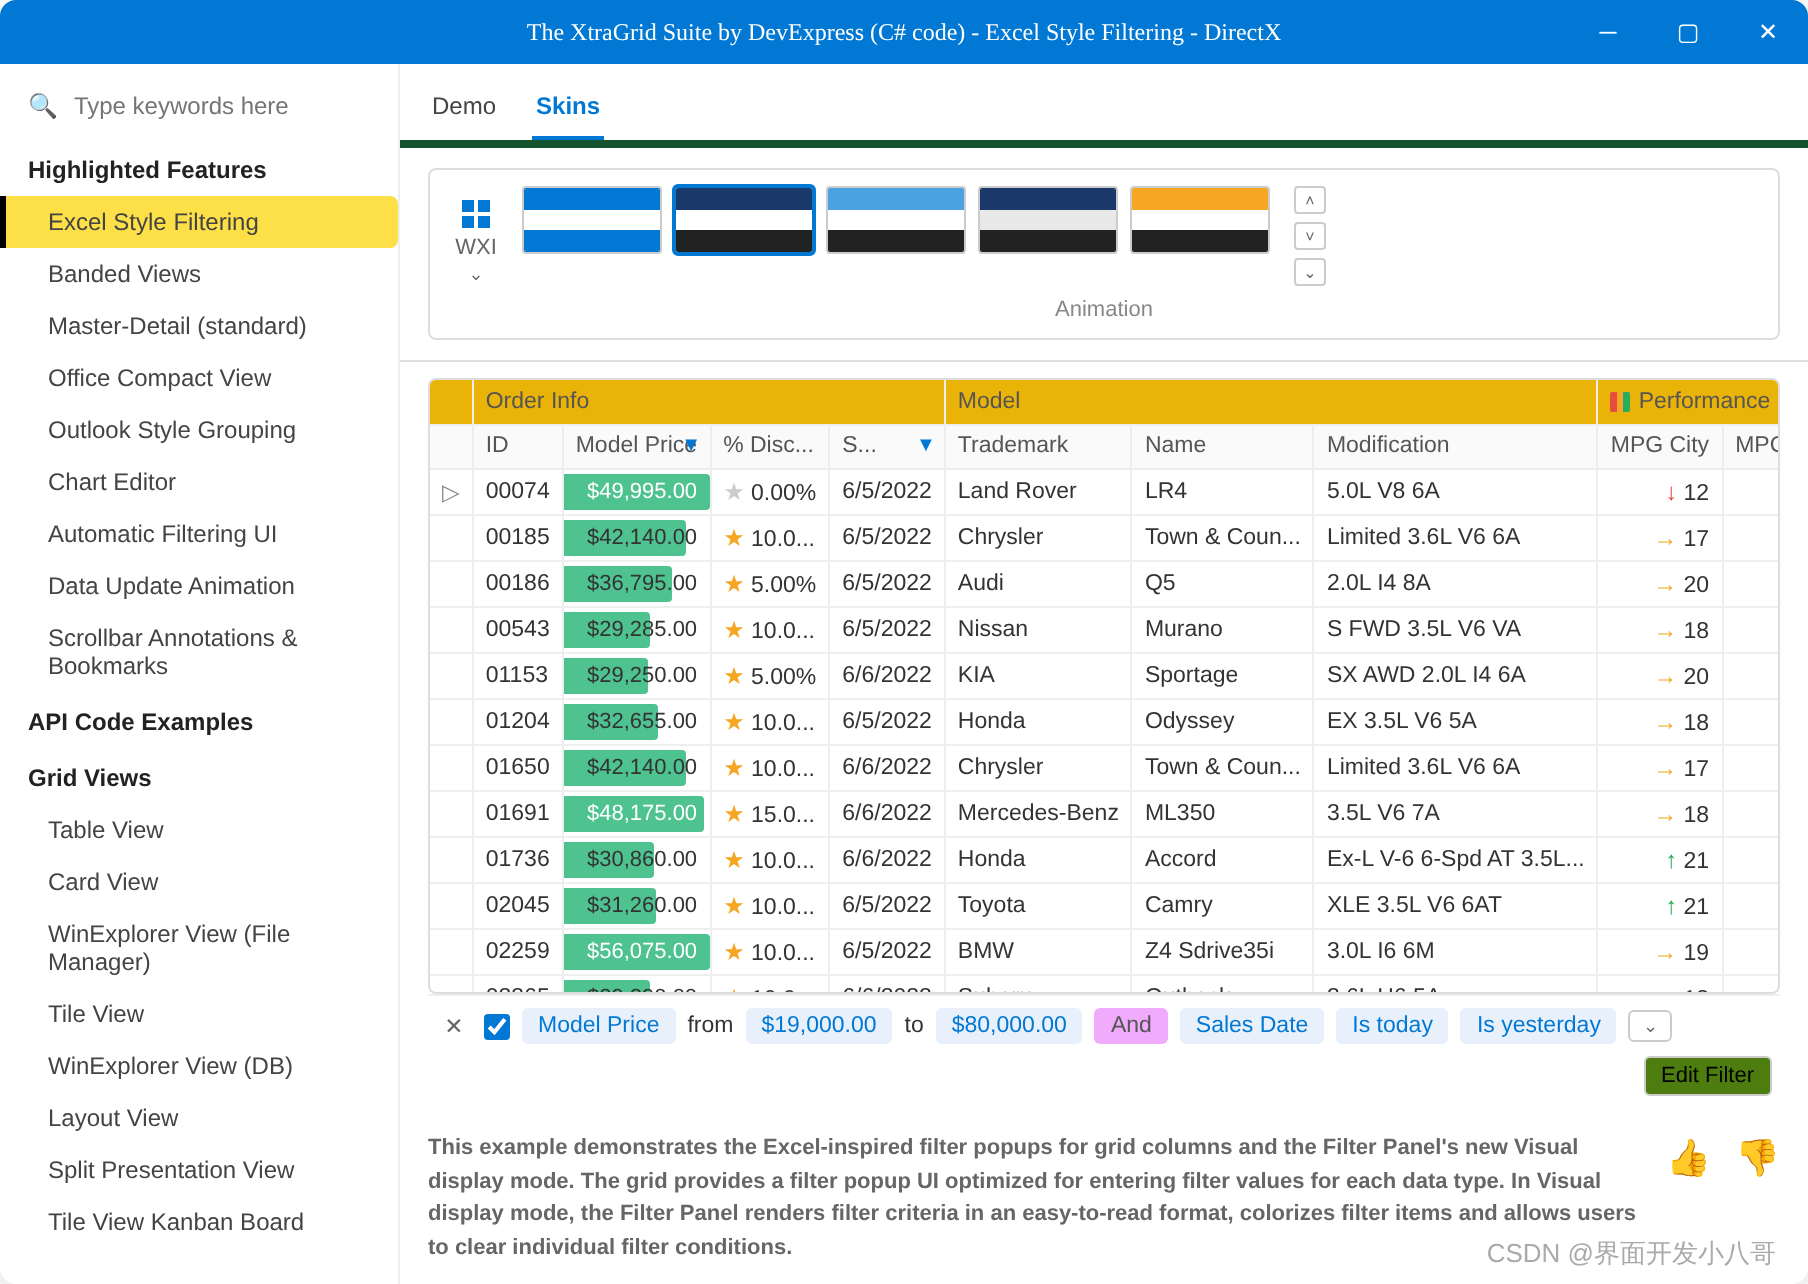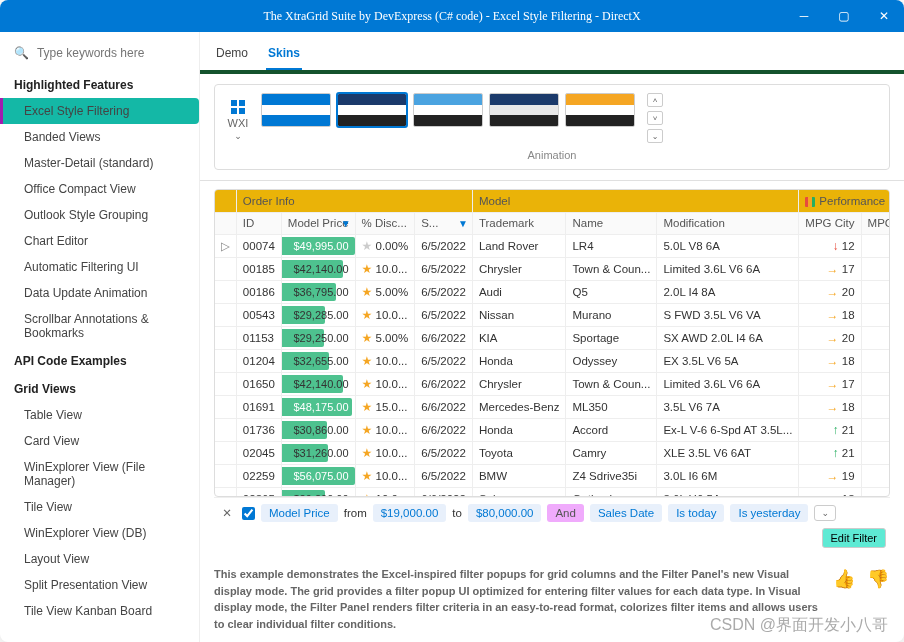--- a/index.html
+++ b/index.html
@@ -9,21 +9,21 @@
 .titlebar .title { font-size: 12px; font-family: Liberation Serif, serif; }
 .titlebar .win-buttons { position: absolute; right: 0; top: 0; display: flex; height: 100%; }
 .titlebar .win-btn { width: 40px; display: flex; align-items: center; justify-content: center; cursor: pointer; }
 .body { flex: 1; display: flex; overflow: hidden; }
 
 .sidebar { width: 200px; border-right: 1px solid #eee; padding: 10px 0; overflow-y: auto; }
 .search-row { display: flex; align-items: center; padding: 4px 14px 10px; color: #999; gap: 8px; }
 .search-row input { border: none; outline: none; font-size: 12px; color: #999; flex: 1; }
 .side-head { font-weight: 600; padding: 8px 14px 6px; color: #222; }
 .side-item { padding: 6px 14px 6px 24px; cursor: pointer; color: #444; border-radius: 0 4px 4px 0; }
-.side-item.active { background: #14b8a6; border-left: 3px solid #a21caf; padding-left: 21px; }
+.side-item.active { background: #fde047; border-left: 3px solid #000000; padding-left: 21px; }
 
 .main { flex: 1; display: flex; flex-direction: column; overflow: hidden; }
 .tabs { display: flex; gap: 16px; padding: 8px 14px 0; border-bottom: 4px solid #14532d; }
 .tab { padding: 6px 2px 8px; cursor: pointer; color: #444; }
 .tab.active { color: #0078d4; border-bottom: 2px solid #0078d4; font-weight: 600; }
 
 .skin-panel { padding: 10px 14px; border-bottom: 1px solid #e0e0e0; }
 .skin-inner { border: 1px solid #ddd; border-radius: 4px; padding: 8px; }
 .skin-row { display: flex; align-items: flex-start; gap: 8px; }
 .skin-label { width: 30px; text-align: center; font-size: 11px; color: #666; margin-top: 6px; }
@@ -56,31 +56,31 @@
 .arrow.up { color: #27ae60; }
 .arrow.right { color: #f5a623; }
 .num { text-align: right; }
 .perf-icon { display: inline-block; width: 10px; height: 10px; background: linear-gradient(to right, #e74c3c 33%, #f5a623 33% 66%, #27ae60 66%); vertical-align: middle; margin-right: 4px; border-radius: 1px; }
 
 .filter-bar { display: flex; align-items: center; gap: 6px; padding: 6px 4px; border-top: 1px solid #eee; font-size: 11.5px; flex-wrap: wrap; }
 .filter-bar .x-btn { width: 18px; height: 18px; display: flex; align-items: center; justify-content: center; cursor: pointer; color: #666; }
 .filter-bar input[type=checkbox] { accent-color: #0078d4; }
 .pill { background: #e8f0fb; color: #0078d4; padding: 3px 8px; border-radius: 3px; display: inline-block; }
 .pill.gray { background: #f0abfc; color: #555; }
-.btn-sm { border: 1px solid #ccc; background: #5eead4; padding: 3px 8px; border-radius: 3px; cursor: pointer; font-size: 11px; }
+.btn-sm { border: 1px solid #ccc; background: #4d7c0f; padding: 3px 8px; border-radius: 3px; cursor: pointer; font-size: 11px; }
 .edit-filter-btn { margin-left: auto; }
 .chev-btn { border: 1px solid #ccc; padding: 2px 6px; border-radius: 3px; cursor: pointer; font-size: 9px; color: #666; }
 
 .desc-row { padding: 8px 14px 10px; display: flex; align-items: flex-start; gap: 12px; font-size: 11px; color: #666; line-height: 1.5; font-weight: bold; }
 .desc-row .desc-text { flex: 1; }
 .thumb { font-size: 18px; cursor: pointer; }
 .thumb.up { color: #4ec28f; }
 .thumb.down { color: #e74c3c; }
 
-.watermark1 { position: absolute; right: 16px; bottom: 6px; font-size: 16px; color: #aaa; }
+.watermark1 { position: absolute; right: 16px; bottom: 6px; font-size: 13px; color: #aaa; }
 </style>
 </head>
 <body>
 
 <div class="window">
   <div class="titlebar">
     <span class="title">The XtraGrid Suite by DevExpress (C# code) - Excel Style Filtering - DirectX</span>
     <div class="win-buttons">
       <div class="win-btn">─</div>
       <div class="win-btn">▢</div>

